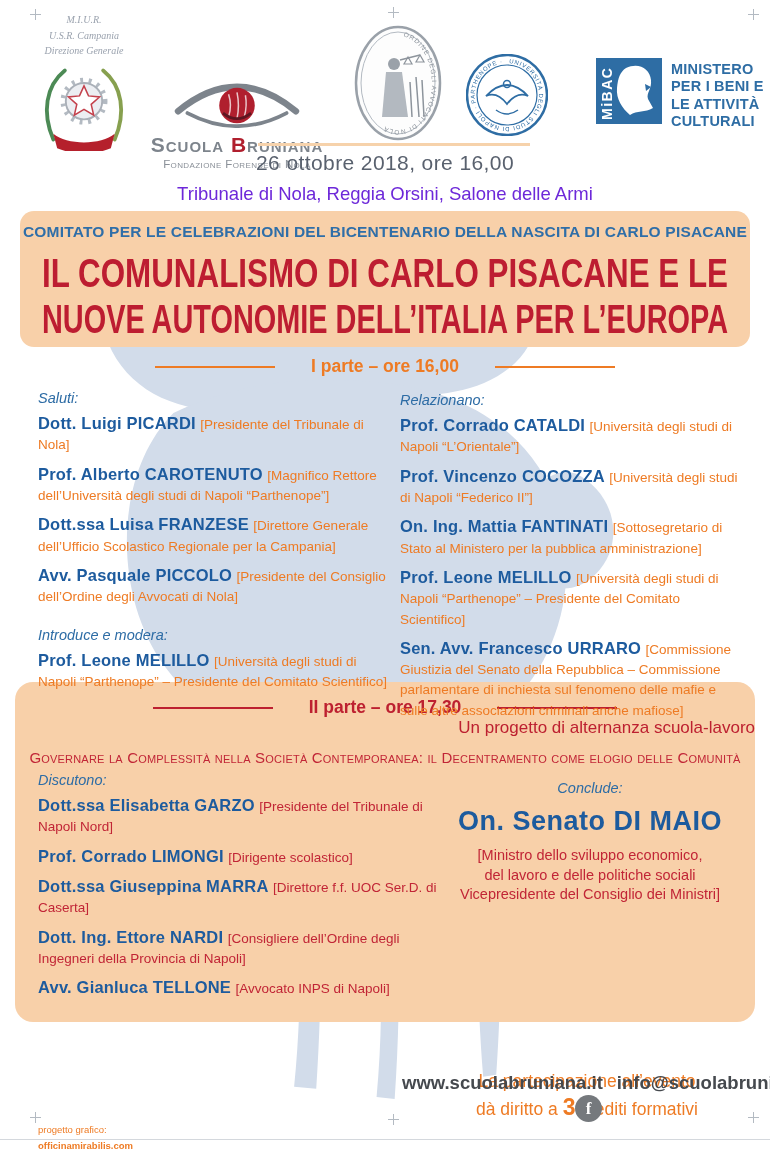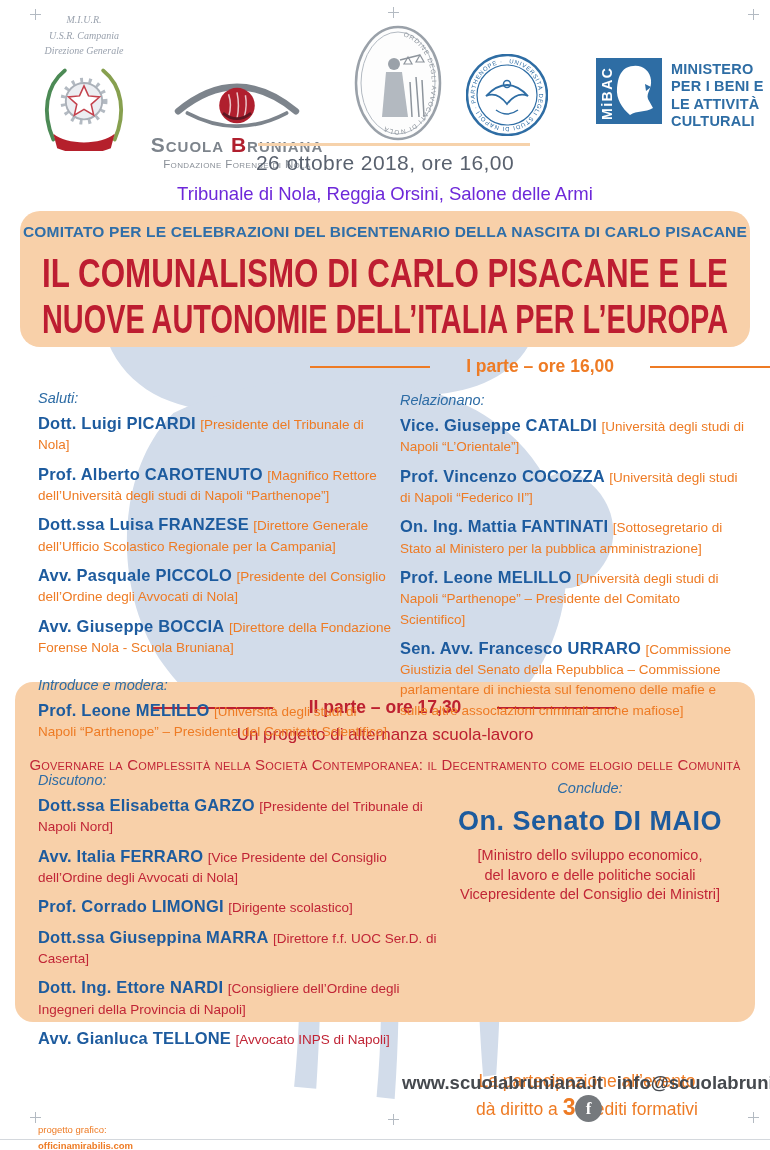--- a/index.html
+++ b/index.html
@@ -35,44 +35,44 @@
   .mibac-text{color:#2e6da4;font-weight:bold;font-size:14.5px;line-height:1.2;
               white-space:pre-line;letter-spacing:.2px;padding-top:3px;}
 
   
   .date-rule{left:258px;top:143px;width:272px;height:3px;background:#f6d2ab;z-index:2;}
   .date{left:0;top:151px;width:770px;text-align:center;font-size:21px;color:#59616e;
         letter-spacing:.4px;z-index:2;}
   .venue{left:0;top:183px;width:770px;text-align:center;font-size:18.5px;color:#6d28d9;z-index:2;}
 
   
-  .banner1{left:20px;top:211px;width:730px;height:136px;background:#f8d0a9;border-radius:20px;z-index:1;}
+  .banner1{left:20px;top:211px;width:730px;height:136px;background:#f8d0a9;border-radius:14px;z-index:1;}
   .committee{margin-top:12px;text-align:center;font-size:15.5px;font-weight:bold;color:#2f6ea8;letter-spacing:.2px;}
   .title-svg{display:block;margin-top:2px;}
 
   
   .part-heading{display:flex;justify-content:center;align-items:center;gap:36px;z-index:2;}
-  .ph1{left:0;top:356px;width:770px;color:#ee7b24;font-size:17.5px;font-weight:bold;justify-content:flex-end;}
+  .ph1{left:0;top:356px;width:770px;color:#ee7b24;font-size:17.5px;font-weight:bold;}
   .ph-rule{width:120px;height:2px;background:#ee7b24;}
   .ph2 .ph-rule{background:#bd2030;}
 
   
   .col{z-index:2;}
   .col-left{left:38px;top:390px;width:354px;}
   .col-right{left:400px;top:392px;width:344px;}
   .sec-label{font-style:italic;color:#2d6ca5;font-size:14.5px;margin-bottom:7px;}
   .person{margin-bottom:9px;line-height:1.27;}
   .pname{color:#1d5b9e;font-weight:bold;font-size:16.5px;letter-spacing:.2px;}
   .prole{color:#ee7b24;font-size:13.5px;}
   .introduce{margin-top:20px;}
 
   
   .banner2{left:15px;top:682px;width:740px;height:340px;background:#f8d0a9;border-radius:18px;z-index:1;}
   .ph2{margin-top:15px;color:#bd2030;font-size:17.5px;font-weight:bold;}
-  .part2-sub{text-align:center;color:#bd2030;font-size:17px;margin-top:7px;}
+  .part2-sub{text-align:right;color:#bd2030;font-size:17px;}
   .part2-theme{text-align:center;color:#c12536;font-variant:small-caps;font-size:15px;
                letter-spacing:.2px;margin-top:11px;}
   .col2-left{position:absolute;left:23px;top:90px;width:406px;}
   .col2-left .prole{color:#c12536;}
   .col2-right{position:absolute;left:425px;top:98px;width:300px;text-align:center;}
   .conclude-name{color:#1d5b9e;font-weight:bold;font-size:27px;letter-spacing:.5px;margin-top:10px;}
   .conclude-role{color:#c12536;font-size:14.5px;line-height:1.35;margin-top:9px;white-space:pre-line;}
 
   
   .credit{left:38px;top:1122px;font-size:9.5px;color:#ee7b24;line-height:1.7;z-index:2;}
@@ -203,49 +203,47 @@
     <div>I parte – ore 16,00</div>
     <div class="ph-rule"></div>
   </div>
 
   <div class="abs col col-left">
     <div class="sec-label">Saluti:</div>
     <div class="person"><span class="pname">Dott. Luigi PICARDI</span> <span class="prole">[Presidente del Tribunale di Nola]</span></div>
     <div class="person"><span class="pname">Prof. Alberto CAROTENUTO</span> <span class="prole">[Magnifico Rettore dell’Università degli studi di Napoli “Parthenope”]</span></div>
     <div class="person"><span class="pname">Dott.ssa Luisa FRANZESE</span> <span class="prole">[Direttore Generale dell’Ufficio Scolastico Regionale per la Campania]</span></div>
     <div class="person"><span class="pname">Avv. Pasquale PICCOLO</span> <span class="prole">[Presidente del Consiglio dell’Ordine degli Avvocati di Nola]</span></div>
-    <div class="person"><span class="pname">Avv. Giuseppe BOCCIA</span> <span class="prole">[Direttore della Fondazione Forense Nola - Scuola Bruniana]</span></div>
     <div class="introduce">
       <div class="sec-label">Introduce e modera:</div>
       <div class="person"><span class="pname">Prof. Leone MELILLO</span> <span class="prole">[Università degli studi di Napoli “Parthenope” – Presidente del Comitato Scientifico]</span></div>
     </div>
   </div>
 
   <div class="abs col col-right">
     <div class="sec-label">Relazionano:</div>
-    <div class="person"><span class="pname">Vice. Giuseppe CATALDI</span> <span class="prole">[Università degli studi di Napoli “L’Orientale”]</span></div>
+    <div class="person"><span class="pname">Prof. Corrado CATALDI</span> <span class="prole">[Università degli studi di Napoli “L’Orientale”]</span></div>
     <div class="person"><span class="pname">Prof. Vincenzo COCOZZA</span> <span class="prole">[Università degli studi di Napoli “Federico II”]</span></div>
     <div class="person"><span class="pname">On. Ing. Mattia FANTINATI</span> <span class="prole">[Sottosegretario di Stato al Ministero per la pubblica amministrazione]</span></div>
     <div class="person"><span class="pname">Prof. Leone MELILLO</span> <span class="prole">[Università degli studi di Napoli “Parthenope” – Presidente del Comitato Scientifico]</span></div>
     <div class="person"><span class="pname">Sen. Avv. Francesco URRARO</span> <span class="prole">[Commissione Giustizia del Senato della Repubblica – Commissione parlamentare di inchiesta sul fenomeno delle mafie e sulle altre associazioni criminali anche mafiose]</span></div>
   </div>
 
   <div class="abs banner2">
     <div class="part-heading ph2">
       <div class="ph-rule"></div>
       <div>II parte – ore 17,30</div>
       <div class="ph-rule"></div>
     </div>
     <div class="part2-sub">Un progetto di alternanza scuola-lavoro</div>
     <div class="part2-theme">Governare la Complessità nella Società Contemporanea: il Decentramento come elogio delle Comunità</div>
 
     <div class="col2-left">
       <div class="sec-label">Discutono:</div>
       <div class="person"><span class="pname">Dott.ssa Elisabetta GARZO</span> <span class="prole">[Presidente del Tribunale di Napoli Nord]</span></div>
-      <div class="person"><span class="pname">Avv. Italia FERRARO</span> <span class="prole">[Vice Presidente del Consiglio dell’Ordine degli Avvocati di Nola]</span></div>
       <div class="person"><span class="pname">Prof. Corrado LIMONGI</span> <span class="prole">[Dirigente scolastico]</span></div>
       <div class="person"><span class="pname">Dott.ssa Giuseppina MARRA</span> <span class="prole">[Direttore f.f. UOC Ser.D. di Caserta]</span></div>
       <div class="person"><span class="pname">Dott. Ing. Ettore NARDI</span> <span class="prole">[Consigliere dell’Ordine degli Ingegneri della Provincia di Napoli]</span></div>
       <div class="person"><span class="pname">Avv. Gianluca TELLONE</span> <span class="prole">[Avvocato INPS di Napoli]</span></div>
     </div>
 
     <div class="col2-right">
       <div class="sec-label" style="text-align:center;">Conclude:</div>
       <div class="conclude-name">On. Senato DI MAIO</div>
       <div class="conclude-role">[Ministro dello sviluppo economico,

